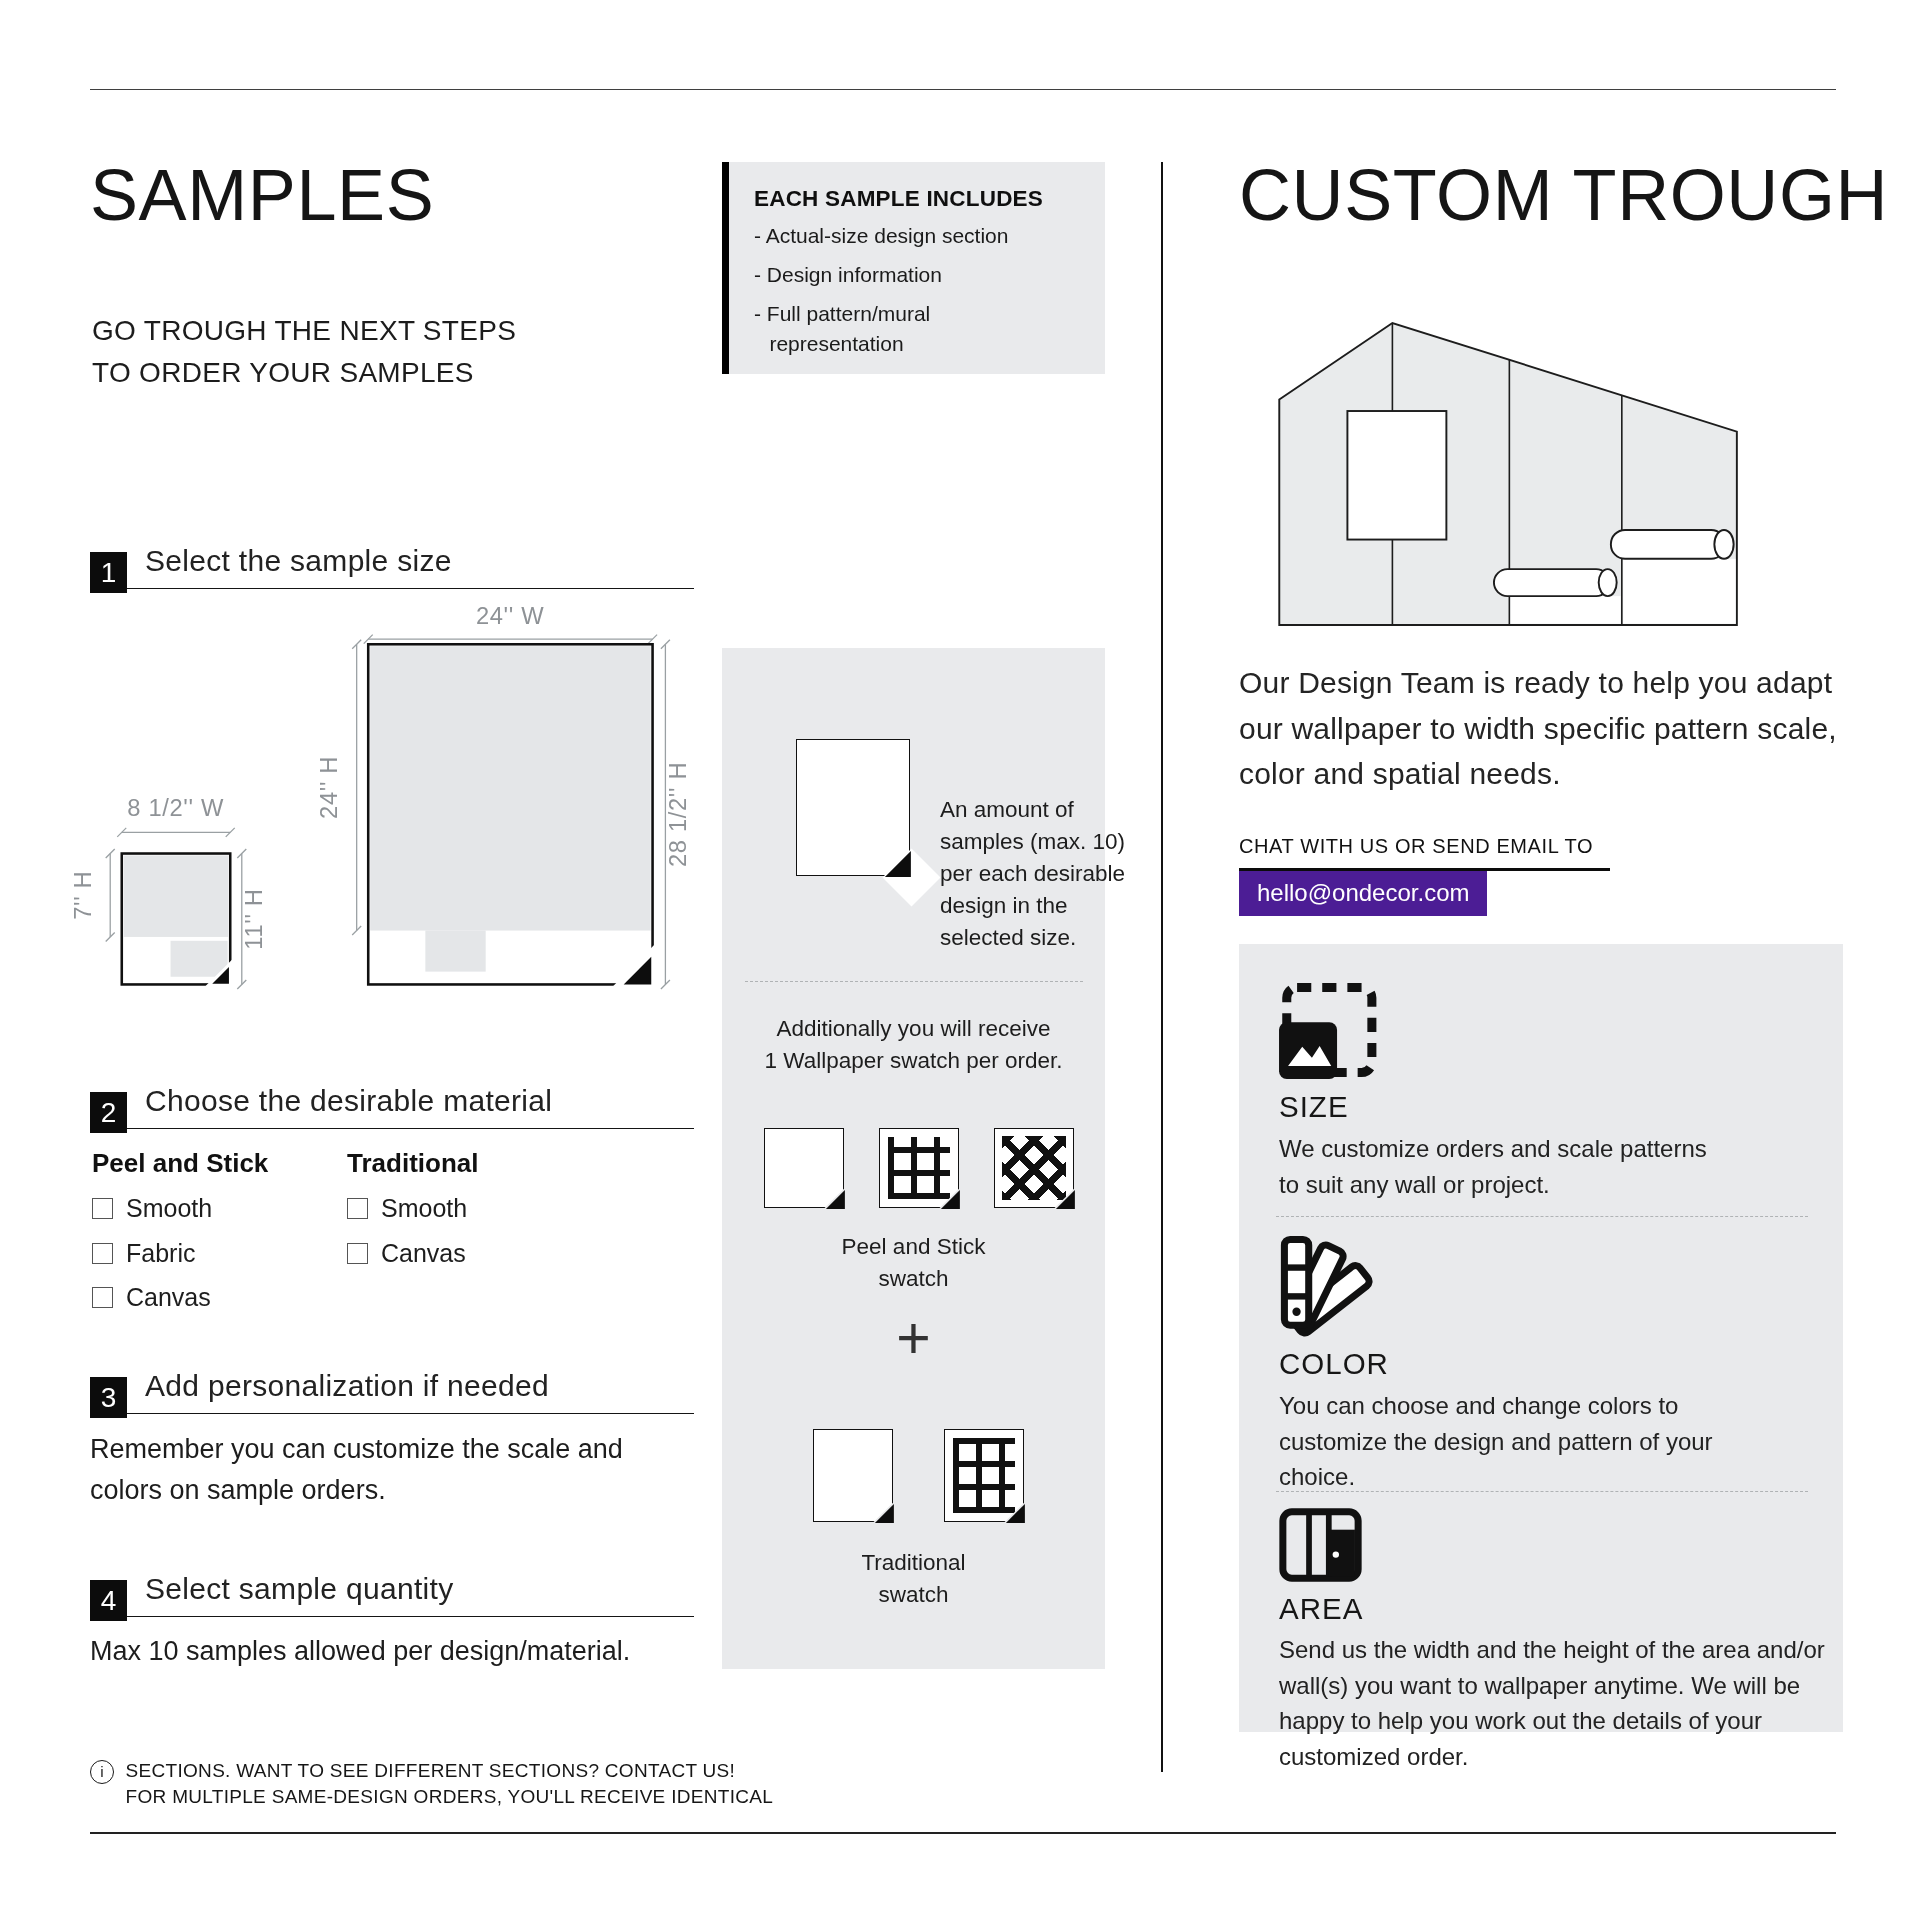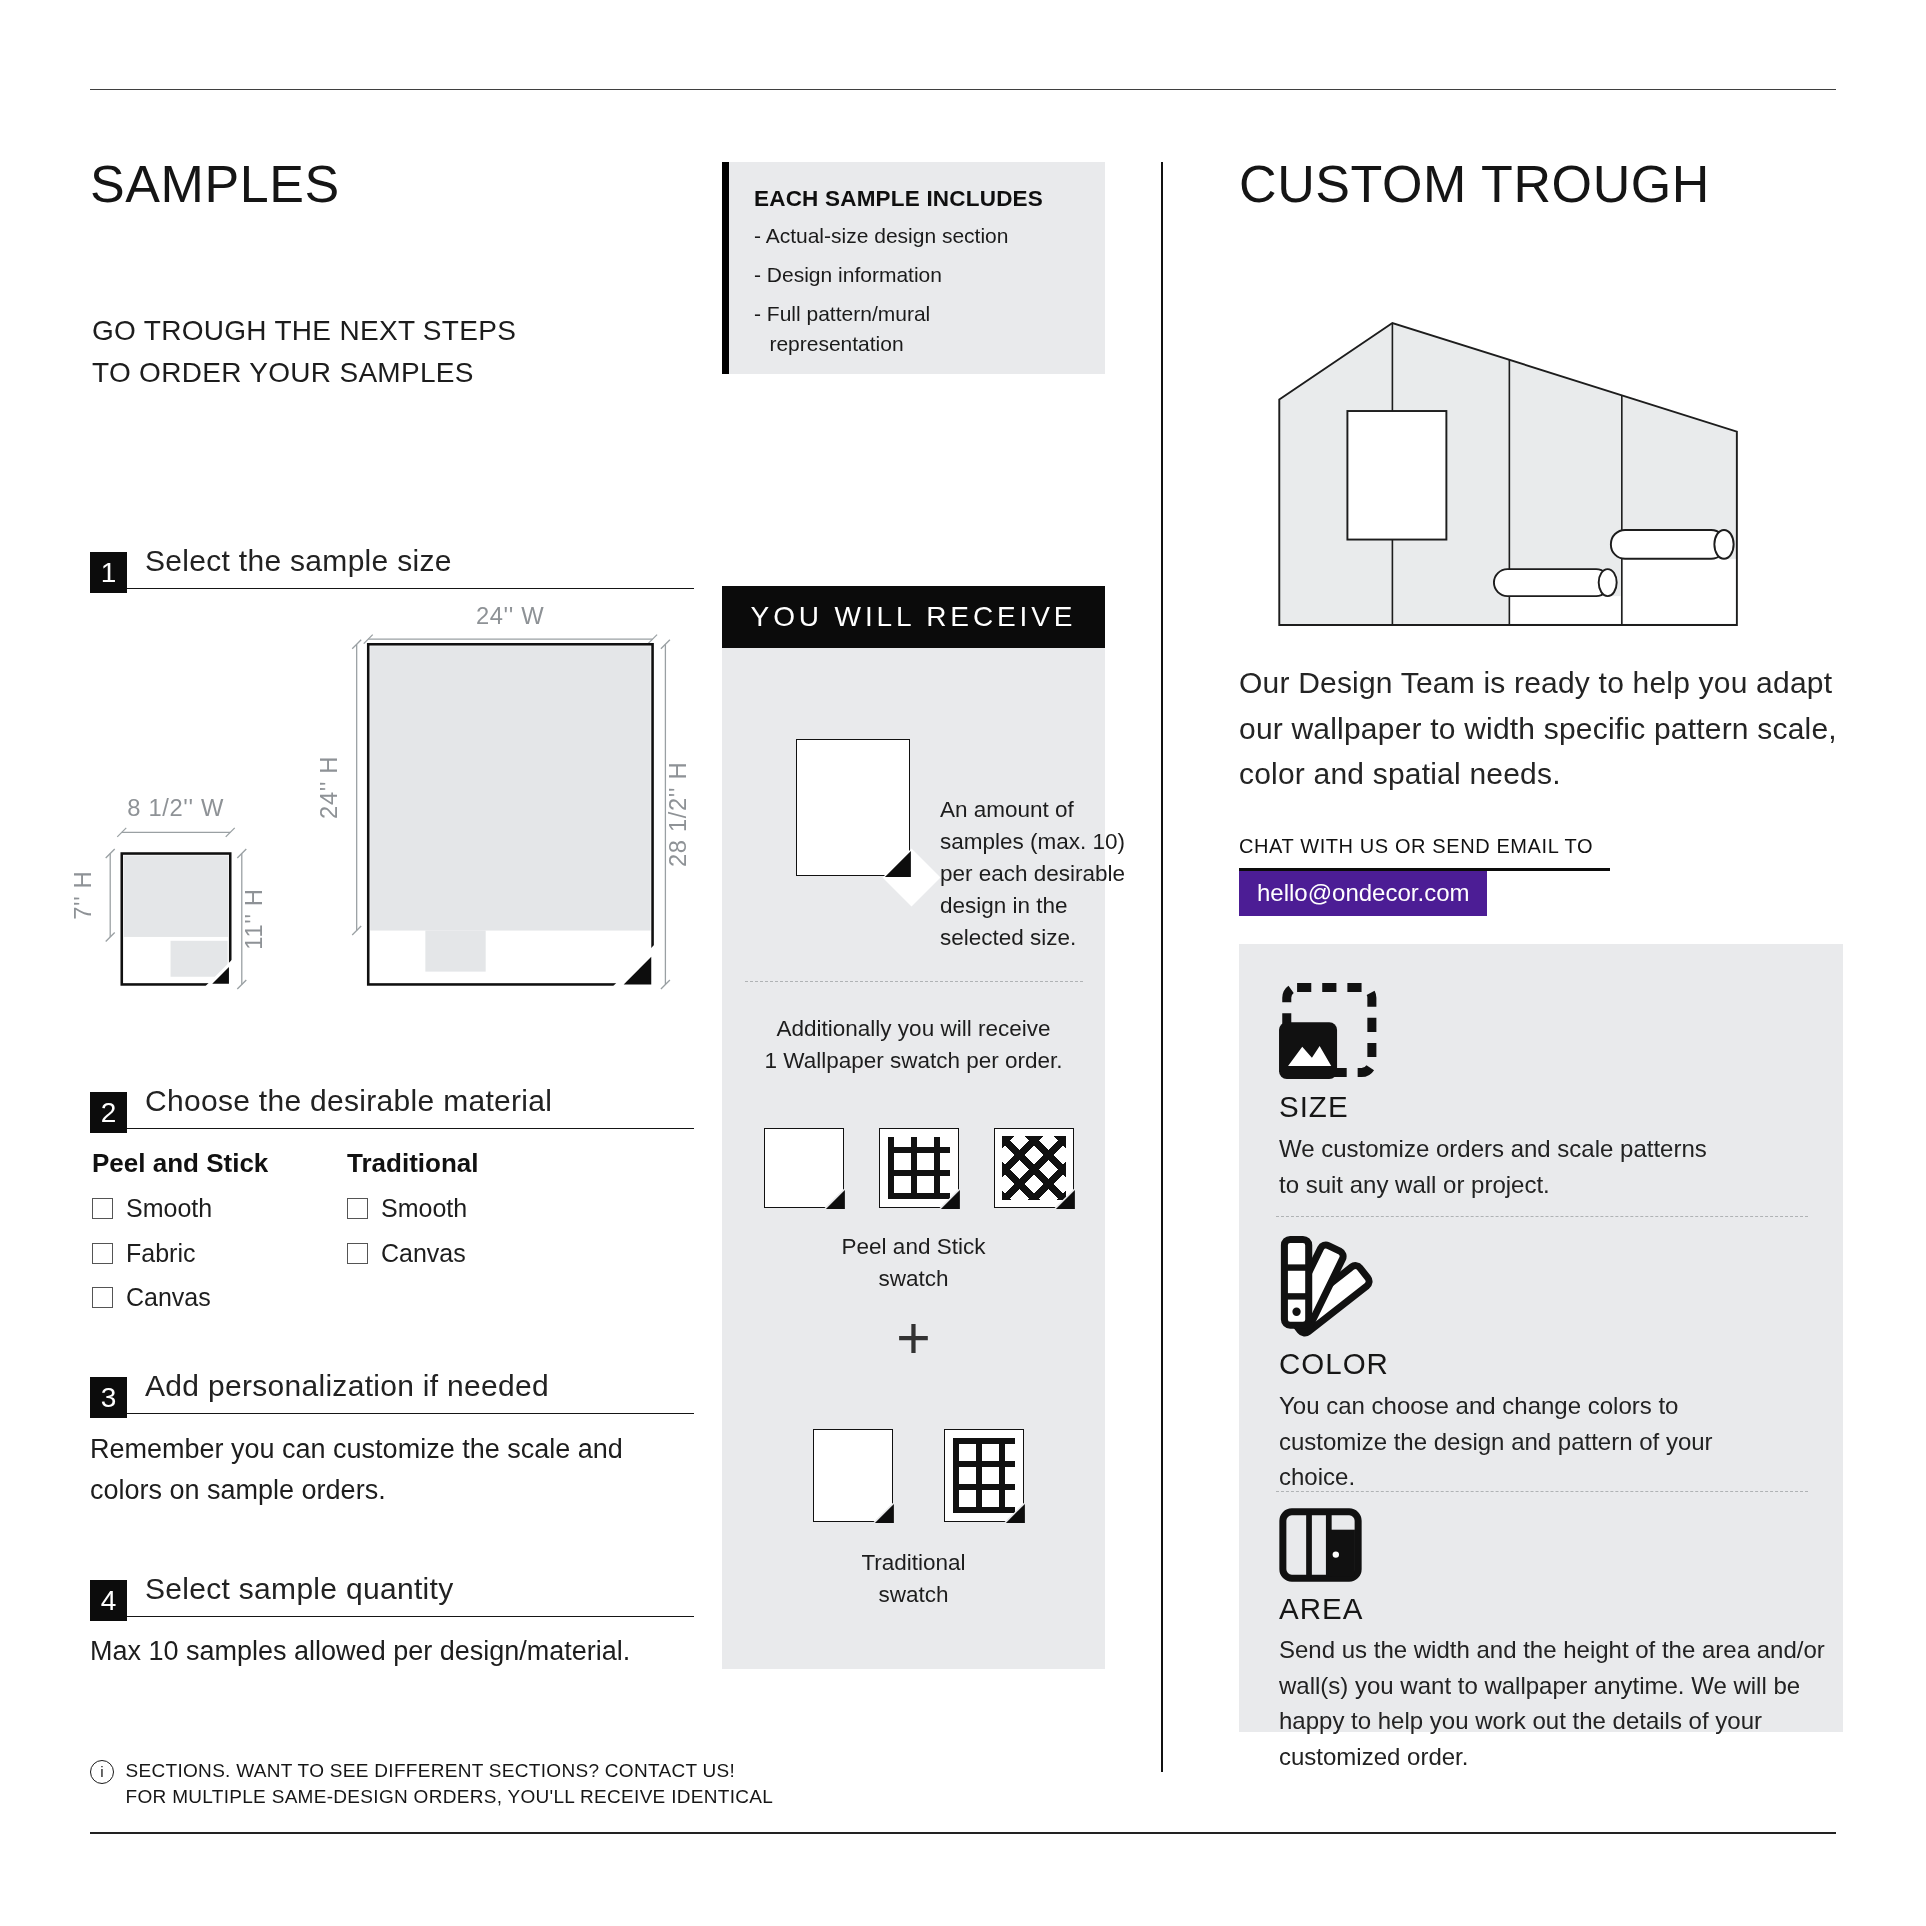--- a/index.html
+++ b/index.html
@@ -1,21 +1,21 @@
 <!DOCTYPE html>
 <html style="font-size:10.3px"><head>
 <meta charset="utf-8">
 <style>
   html,body{margin:0;padding:0;background:#fff;}
   .page{position:relative;width:1926px;height:1926px;background:#ffffff;
         font-family:"Liberation Sans",sans-serif;color:#1a1a1a;overflow:hidden;}
   .abs{position:absolute;}
   .rule{position:absolute;background:#3f3f3f;}
   .vdivider{position:absolute;background:#111;}
-  .h1{font-size:52px;letter-spacing:0.6px;color:#151515;font-weight:400;}
+  .h1{font-size:72px;letter-spacing:0.6px;color:#151515;font-weight:400;}
   .intro{font-size:28px;line-height:1.5;color:#1c1c1c;letter-spacing:0.3px;}
 
   
   .step-header{position:absolute;left:90px;width:604px;border-bottom:1.9px solid #151515;
                display:flex;align-items:flex-end;gap:18px;padding-bottom:0;}
   .step-num{width:37px;height:41px;background:#0c0c0c;color:#fff;font-size:28px;
             display:flex;align-items:center;justify-content:center;margin-bottom:-5.1px;}
   .step-title{font-size:30px;color:#222;letter-spacing:0.3px;padding-bottom:10.3px;}
   .step-text{position:absolute;left:90px;font-size:27px;line-height:1.5;color:#1d1d1d;}
 
@@ -204,23 +204,20 @@
       <div class="includes-title">EACH SAMPLE INCLUDES</div>
       <div style="margin-top:7.7px;">
         <div class="includes-item">- Actual-size design section</div>
         <div class="includes-item">- Design information</div>
         <div class="includes-item" style="width:276px;">- Full pattern/mural representation</div>
       </div>
     </div>
   </div>
   <div class="includes-bar"></div>
 
-  <div class="ywr-bar">
-    <div class="ywr-text">YOU WILL RECEIVE</div>
-  </div>
 
   <div class="mid-panel">
     <div class="paper" style="left:74px;top:91px;width:112px;height:135px;"></div>
     <div class="abs mid-text" style="left:218px;top:146px;width:196px;">An amount of samples (max. 10) per each desirable design in the selected size.</div>
 
     <div class="dashed" style="left:22.5px;top:333px;width:338px;"></div>
 
     <div class="mid-center mid-text" style="top:365px;">
       <div>Additionally you will receive</div>
       <div>1 Wallpaper swatch per order.</div>

